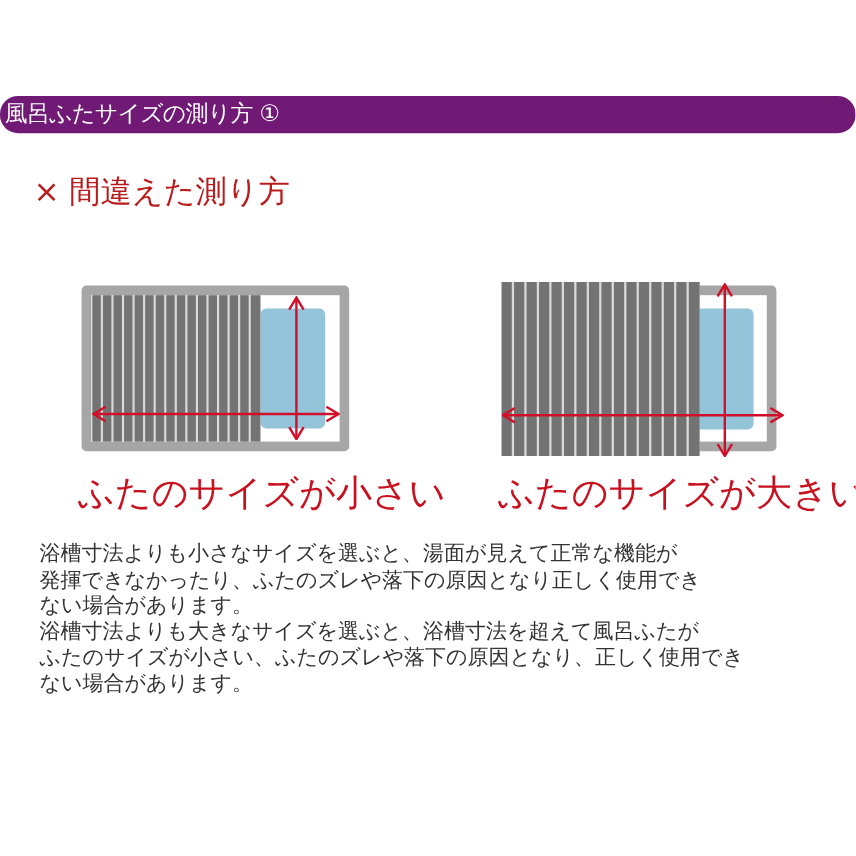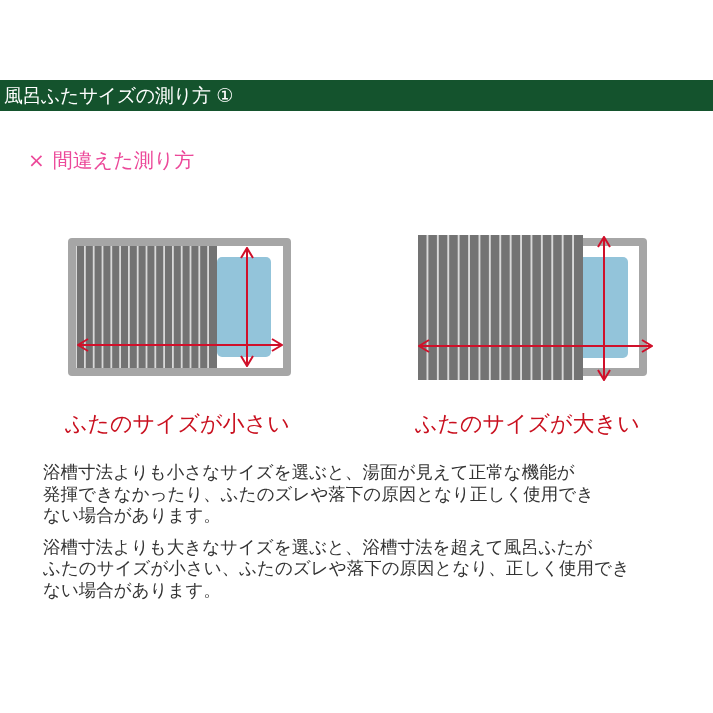--- a/index.html
+++ b/index.html
@@ -1,29 +1,29 @@
 <!DOCTYPE html>
 <html><head>
 <meta charset="utf-8">
 <style>
   html, body { margin: 0; padding: 0; background: #ffffff; }
   body { width: 713px; height: 713px; position: relative; overflow: hidden;
          font-family: "DejaVu Sans", "Liberation Sans", sans-serif; }
   .banner { position: absolute; left: 0; top: 80px; width: 713px; height: 31px;
-            background: #14532d; }
+            background: #701a75; border-radius: 15px; }
   .banner-title { position: absolute; left: 4px; top: 3px; color: #ffffff;
                   font-size: 19px; line-height: 25px; letter-spacing: -0.5px; white-space: nowrap; }
-  .heading { position: absolute; left: 28px; top: 140px; color: #ec4899;
-             font-size: 20px; line-height: 40px; font-weight: normal; white-space: nowrap; letter-spacing: 0px; }
+  .heading { position: absolute; left: 28px; top: 140px; color: #b91c1c;
+             font-size: 26px; line-height: 40px; font-weight: normal; white-space: nowrap; letter-spacing: 0px; }
   .heading .mark { margin-right: 8px; }
   .diagram { position: absolute; }
-  .caption { position: absolute; color: #c9101f; font-size: 22px; line-height: 30px; white-space: nowrap; margin-top: 12px; }
+  .caption { position: absolute; color: #c9101f; font-size: 30px; line-height: 30px; white-space: nowrap; }
   .body-text { position: absolute; left: 33px; top: 452px; width: 660px; color: #333333;
                font-size: 17.5px; line-height: 21.5px; }
-  .body-text p { margin: 10px; white-space: pre-line; }
+  .body-text p { margin: 0; white-space: pre-line; }
 </style>
 </head>
 <body>
 
 <div class="banner">
   <span class="banner-title">風呂ふたサイズの測り方 ①</span>
 </div>
 
 <div class="heading">
   <span class="mark">×</span><span>間違えた測り方</span>

